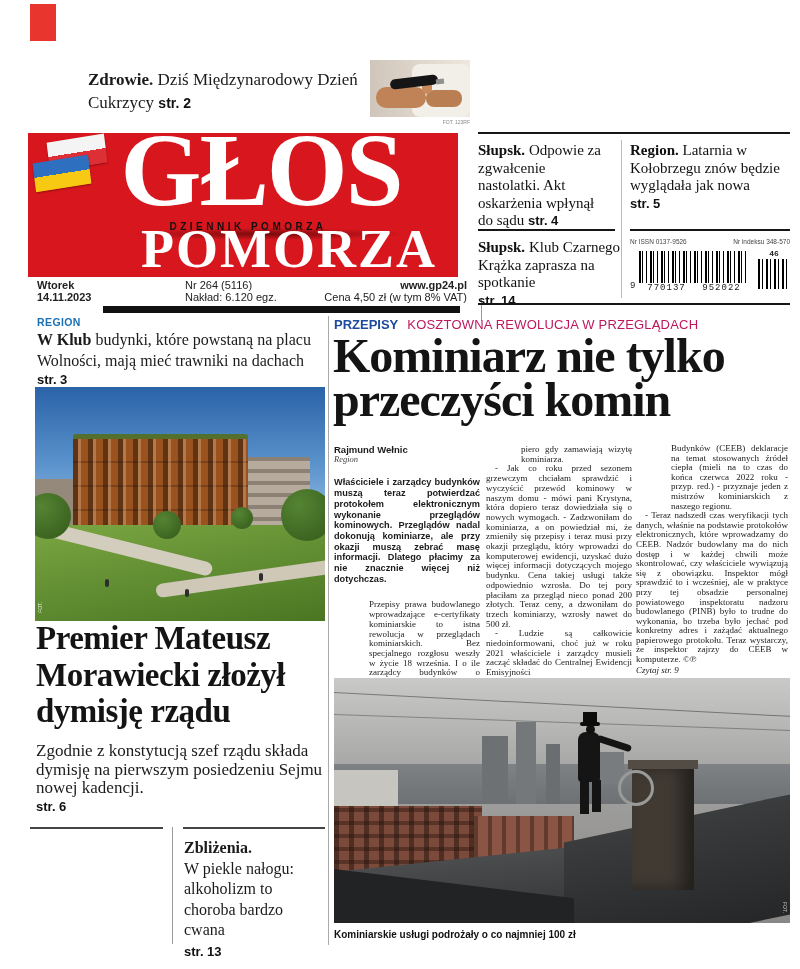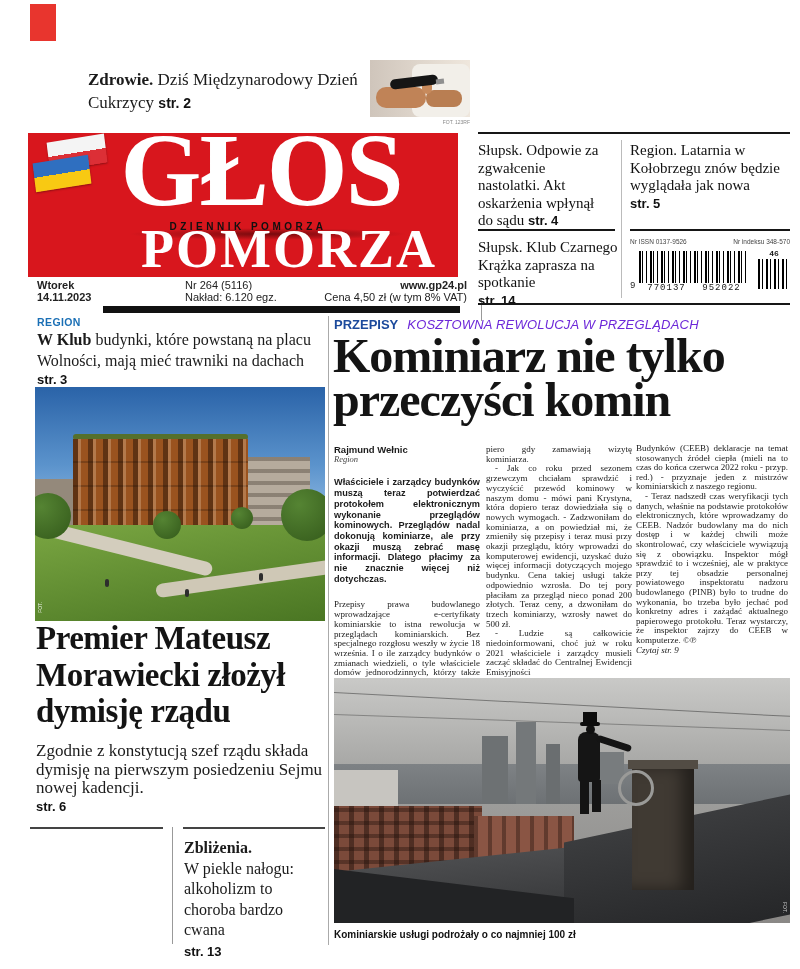--- a/index.html
+++ b/index.html
@@ -4,21 +4,21 @@
 <style>
   html,body{margin:0;padding:0;background:#fff;}
   #pg{position:relative;width:800px;height:969px;background:#fff;overflow:hidden;
       font-family:"Liberation Serif","DejaVu Serif",serif;color:#1b1b1b;}
   .abs{position:absolute;}
   .sans{font-family:"Liberation Sans","DejaVu Sans",sans-serif;}
   .mono{font-family:"Liberation Mono","DejaVu Sans Mono",monospace;}
   b,.b{font-weight:bold;}
   .pageref{font-family:"Liberation Sans","DejaVu Sans",sans-serif;font-weight:bold;font-size:13px;color:#111;}
   .teaser{font-size:15px;line-height:17.5px;color:#111;}
-  .teaser .sec{font-weight:normal;}
+  .teaser .sec{font-weight:bold;}
   .rule{background:#161616;}
   
   #corner-mark{left:30px;top:4px;width:26px;height:37px;background:#e8352e;}
   #zdrowie{left:88px;top:68px;width:272px;font-size:17px;line-height:23px;}
   #photo-diab{left:370px;top:60px;width:100px;height:57px;overflow:hidden;background:linear-gradient(90deg,#cfc5bb,#efe7dd);}
   #diab-shirt{left:42px;top:4px;width:58px;height:53px;background:#f2efe9;border-radius:8px;}
   #diab-arm1{left:6px;top:27px;width:50px;height:21px;background:#c08357;border-radius:10px;}
   #diab-arm2{left:56px;top:30px;width:36px;height:17px;background:#b97e52;border-radius:8px;}
   #diab-thumb{left:52px;top:21px;width:10px;height:13px;background:#c78a5c;border-radius:5px;}
   #diab-pen{left:20px;top:17px;width:48px;height:10px;background:#151515;border-radius:5px;transform:rotate(-7deg);}
@@ -89,25 +89,25 @@
   #bl-vdiv{left:172px;top:827px;width:1px;height:117px;background:#999;}
   .bteaser{top:838px;font-size:16px;line-height:20.5px;}
   .bteaser .sec{font-weight:bold;display:block;}
   .bteaser .pageref{display:block;margin-top:1px;}
   #bt1{left:36px;width:130px;}
   #bt2{left:184px;width:140px;}
   
   #main-vdiv{left:328px;top:316px;width:1px;height:629px;background:#aaa;}
   #ms-kicker{left:334px;top:317px;font-size:13px;}
   #ms-kicker .k1{color:#1c4a9c;font-weight:bold;margin-right:9px;}
-  #ms-kicker .k2{color:#6d28d9;letter-spacing:.2px;font-style:italic;}
+  #ms-kicker .k2{color:#be185d;letter-spacing:.2px;}
   #ms-hl{left:333px;top:334px;width:462px;font-size:48px;line-height:44px;font-weight:bold;letter-spacing:-1px;color:#141414;}
   .bodycol{font-size:9px;line-height:9.7px;text-align:justify;color:#1b1b1b;}
   .bodycol p{margin:0;text-indent:9px;}
-  .bodycol p.np{text-indent:0;}
+  .bodycol p.np{text-indent:0;margin-left:35px;}
   #col1{left:334px;top:445px;width:146px;}
   #col2{left:486px;top:445px;width:146px;}
   #col3{left:636px;top:444px;width:152px;line-height:9.6px;}
   #byline{margin-bottom:13px;text-align:left;}
   #byline .name{font-family:"Liberation Sans","DejaVu Sans",sans-serif;font-weight:bold;font-size:9.5px;display:block;}
   #byline .role{font-style:italic;font-size:8.5px;color:#444;display:block;}
   #lead{font-family:"Liberation Sans","DejaVu Sans",sans-serif;font-weight:bold;font-size:9.2px;line-height:10.7px;margin:0 0 16px 0;text-align:justify;}
   #readmore{font-style:italic;margin-top:1px;text-indent:0;}
   
   #photo-chim{left:334px;top:678px;width:456px;height:245px;overflow:hidden;background:linear-gradient(180deg,#c9c9c7,#9f9f9d 45%,#8a8886);}

